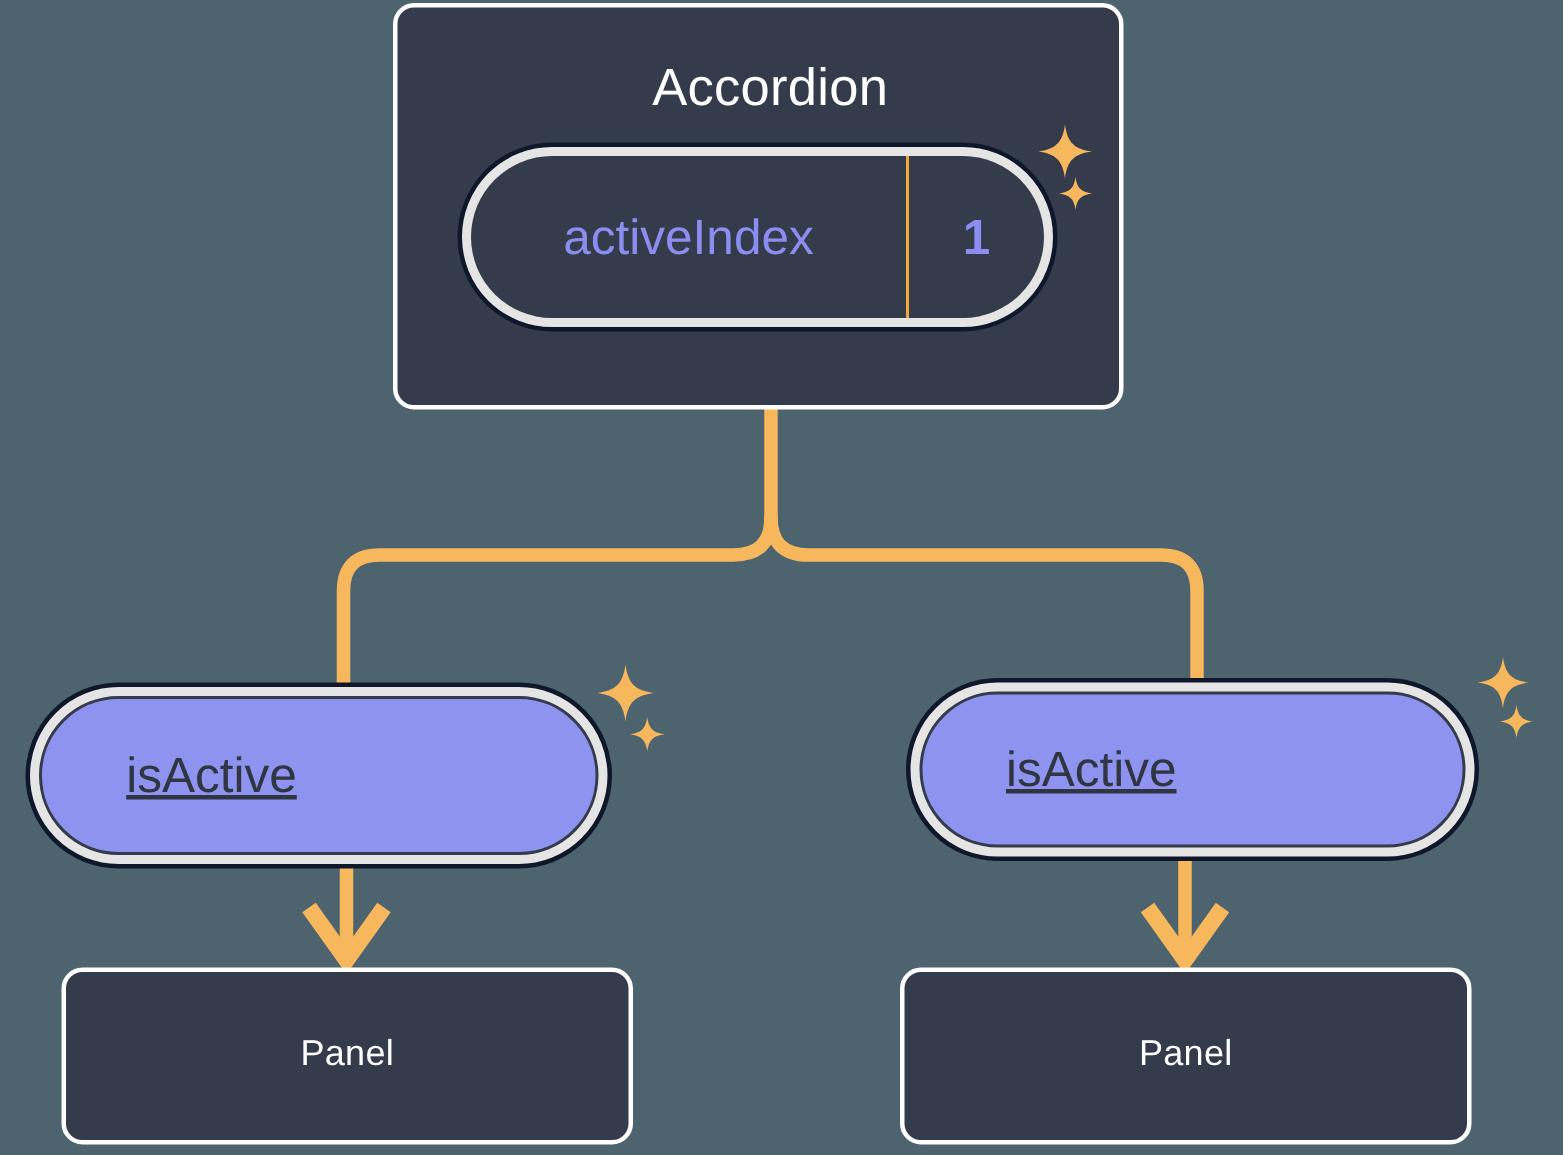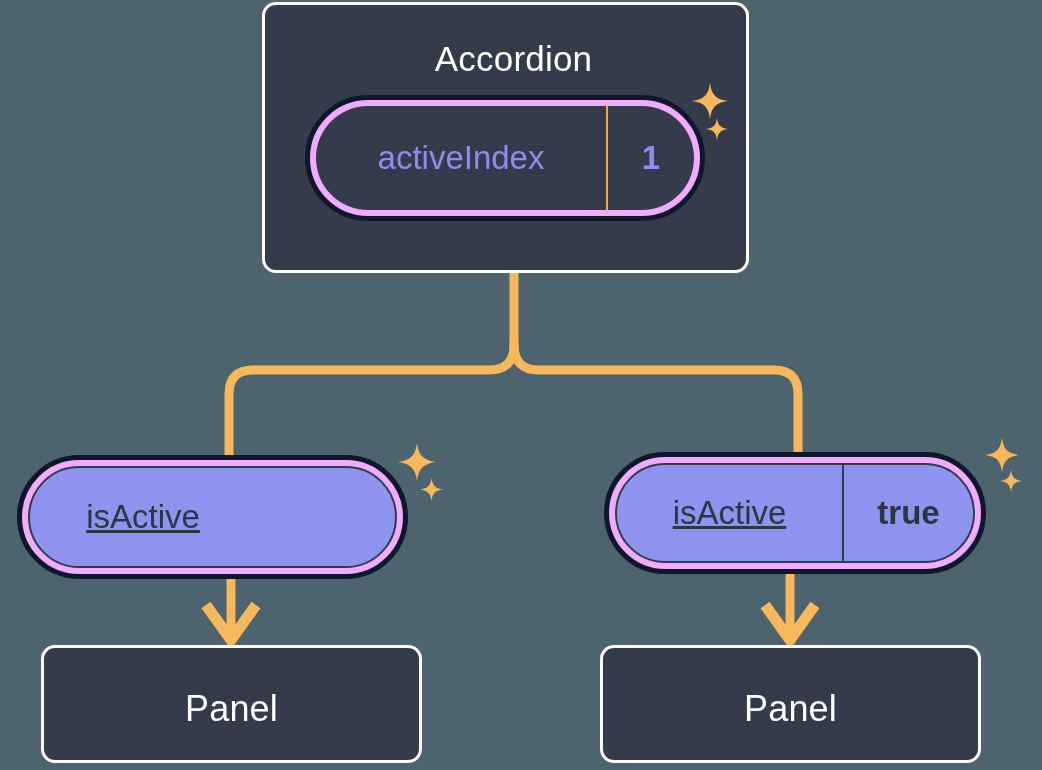--- a/index.html
+++ b/index.html
@@ -70,34 +70,34 @@
     width: 381px;
     height: 118px;
   }
   #panel-left  { left: 41px;  top: 645px; }
   #panel-right { left: 600px; top: 645px; }
   .panel-box .comp-title {
     position: absolute;
     left: 0;
     right: 0;
     top: 43px;
-    font-size: 36px;
+    font-size: 24px;
   }
 
   
   .pill {
     position: absolute;
     z-index: 3;
     box-sizing: border-box;
     display: flex;
     align-items: stretch;
     border-radius: 999px;
     
-    border: 5px solid #0f172a;
-    background: #f0abfc;
+    border: 3px solid #0f172a;
+    background: #e5e5e5;
     padding: 6px;
   }
   .pill-inner {
     flex: 1 1 auto;
     display: flex;
     align-items: stretch;
     border-radius: 999px;
     overflow: hidden;
     box-sizing: border-box;
   }
@@ -243,21 +243,20 @@
   </div>
   <div class="sparkle" id="sparkle-left-b">
     <svg width="23" height="23" viewBox="0 0 36 36">
       <path d="M18 0 C19.6 12 24 16.4 36 18 C24 19.6 19.6 24 18 36 C16.4 24 12 19.6 0 18 C12 16.4 16.4 12 18 0 Z" fill="#f7b75c"></path>
     </svg>
   </div>
 
   <div class="pill purple" id="pill-isactive-right">
     <div class="pill-inner">
       <div class="pill-key">isActive</div>
-      <div class="pill-val">true</div>
     </div>
   </div>
   <div class="sparkle" id="sparkle-right-a">
     <svg width="34" height="34" viewBox="0 0 36 36">
       <path d="M18 0 C19.6 12 24 16.4 36 18 C24 19.6 19.6 24 18 36 C16.4 24 12 19.6 0 18 C12 16.4 16.4 12 18 0 Z" fill="#f7b75c"></path>
     </svg>
   </div>
   <div class="sparkle" id="sparkle-right-b">
     <svg width="22" height="22" viewBox="0 0 36 36">
       <path d="M18 0 C19.6 12 24 16.4 36 18 C24 19.6 19.6 24 18 36 C16.4 24 12 19.6 0 18 C12 16.4 16.4 12 18 0 Z" fill="#f7b75c"></path>

